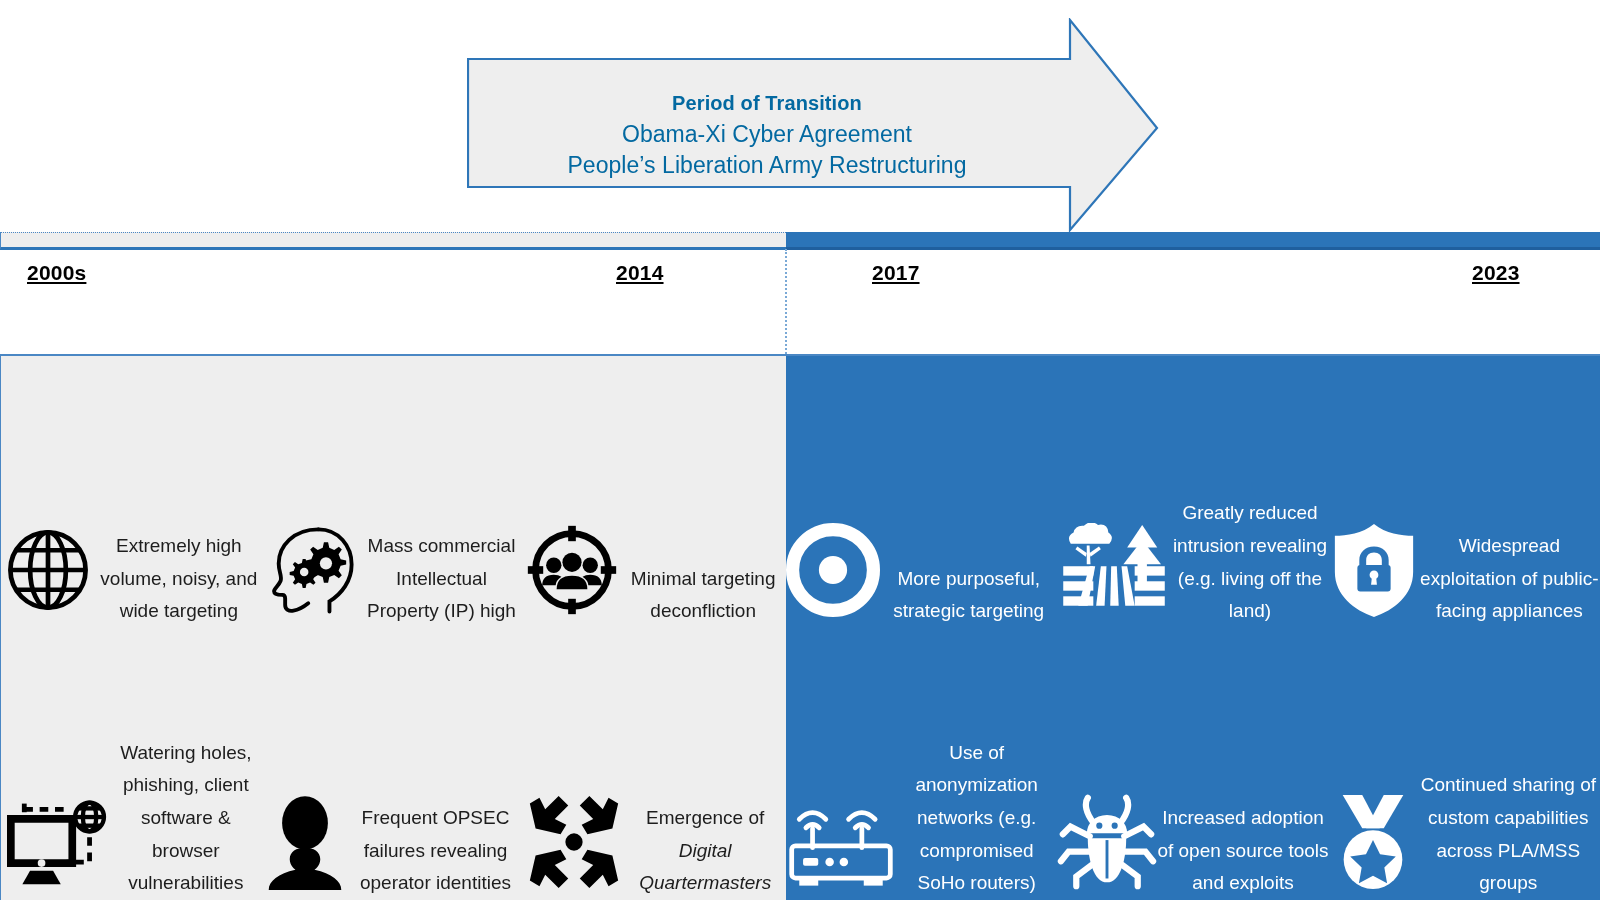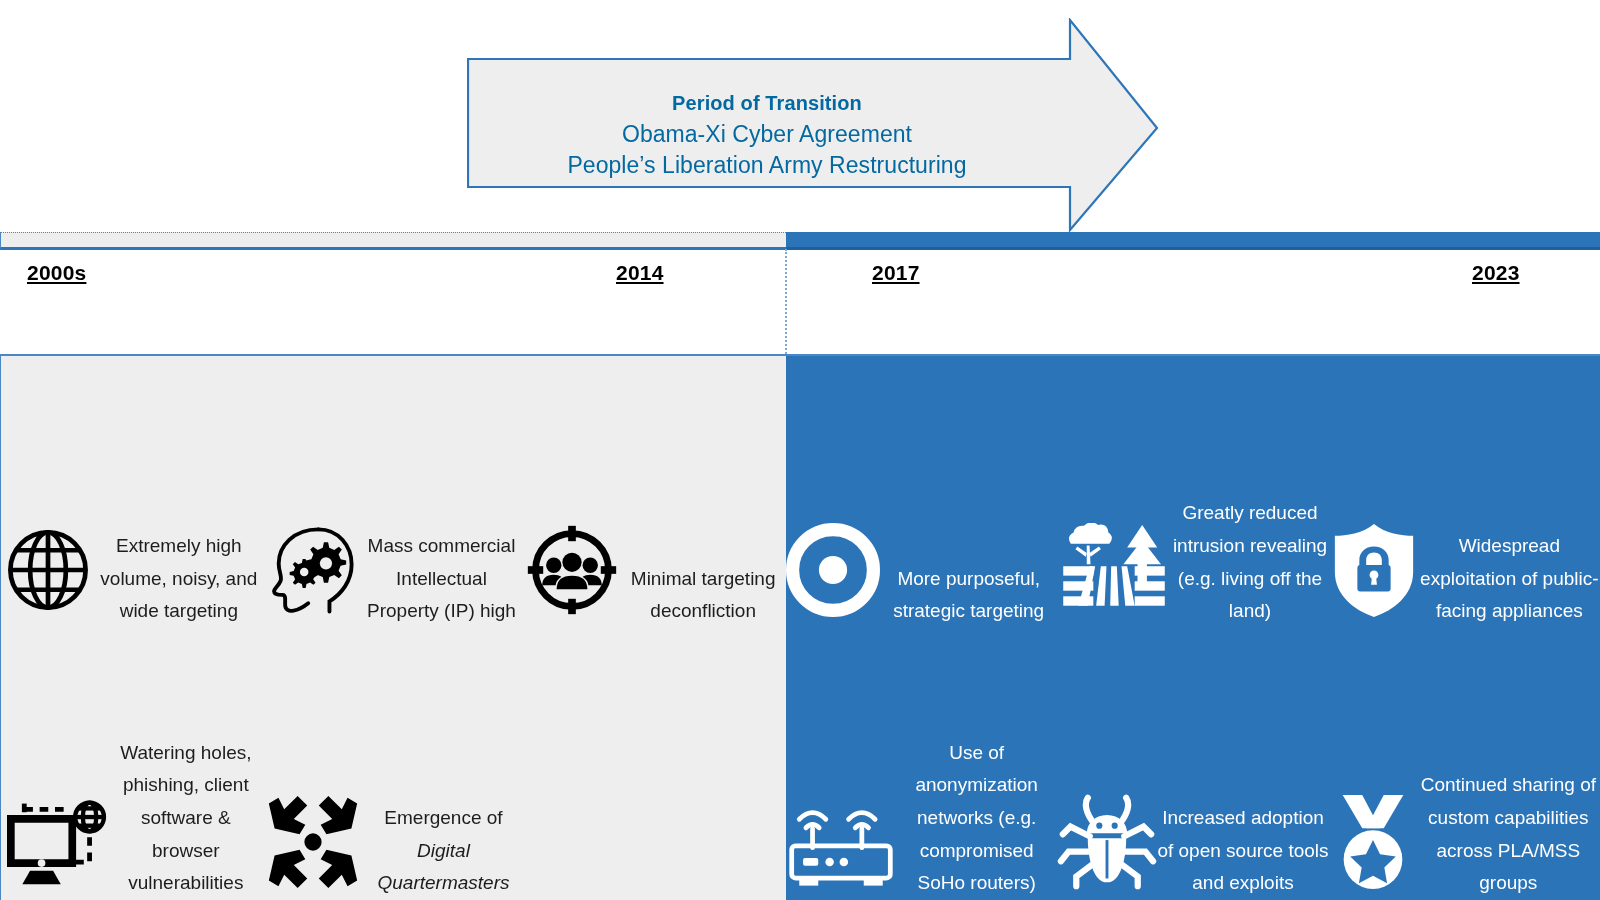--- a/index.html
+++ b/index.html
@@ -234,20 +234,31 @@
           <g stroke="#000" stroke-width="5" stroke-dasharray="9 7" fill="none">
             <path d="M24 16 h46"></path>
             <path d="M92 45 v26 h-24"></path>
           </g>
           <line x1="24" y1="10" x2="24" y2="19" stroke="#000" stroke-width="5"></line>
         </svg>
       </div>
       <div class="cell-label">Watering holes, phishing, client software &amp; browser vulnerabilities</div>
     </div>
 
+    <div class="cell">
+      <div class="cell-icon">
+        <svg width="84" height="96" viewBox="0 0 88 100">
+          <g fill="#000">
+            <ellipse cx="44" cy="30" rx="24" ry="28"></ellipse>
+            <path d="M44 56 c-9 0 -16 4 -16 12 c0 7 6 11 6 11 c-18 4 -28 12 -28 21 v2 h76 v-2 c0 -9 -10 -17 -28 -21 c0 0 6 -4 6 -11 c0 -8 -7 -12 -16 -12z"></path>
+          </g>
+        </svg>
+      </div>
+      <div class="cell-label">Frequent OPSEC failures revealing operator identities</div>
+    </div>
 
     <div class="cell">
       <div class="cell-icon">
         <svg width="100" height="96" viewBox="0 0 100 100">
           <g fill="#000">
             <circle cx="50" cy="50" r="9"></circle>
             <path d="M4 10 l10 -6 6 12 14 -14 10 10 -14 14 12 6 -6 10 -26 -6z"></path>
             <path d="M96 10 l-10 -6 -6 12 -14 -14 -10 10 14 14 -12 6 6 10 26 -6z"></path>
             <path d="M4 90 l10 6 6 -12 14 14 10 -10 -14 -14 12 -6 -6 -10 -26 6z"></path>
             <path d="M96 90 l-10 6 -6 -12 -14 14 -10 -10 14 -14 -12 -6 6 -10 26 6z"></path>

